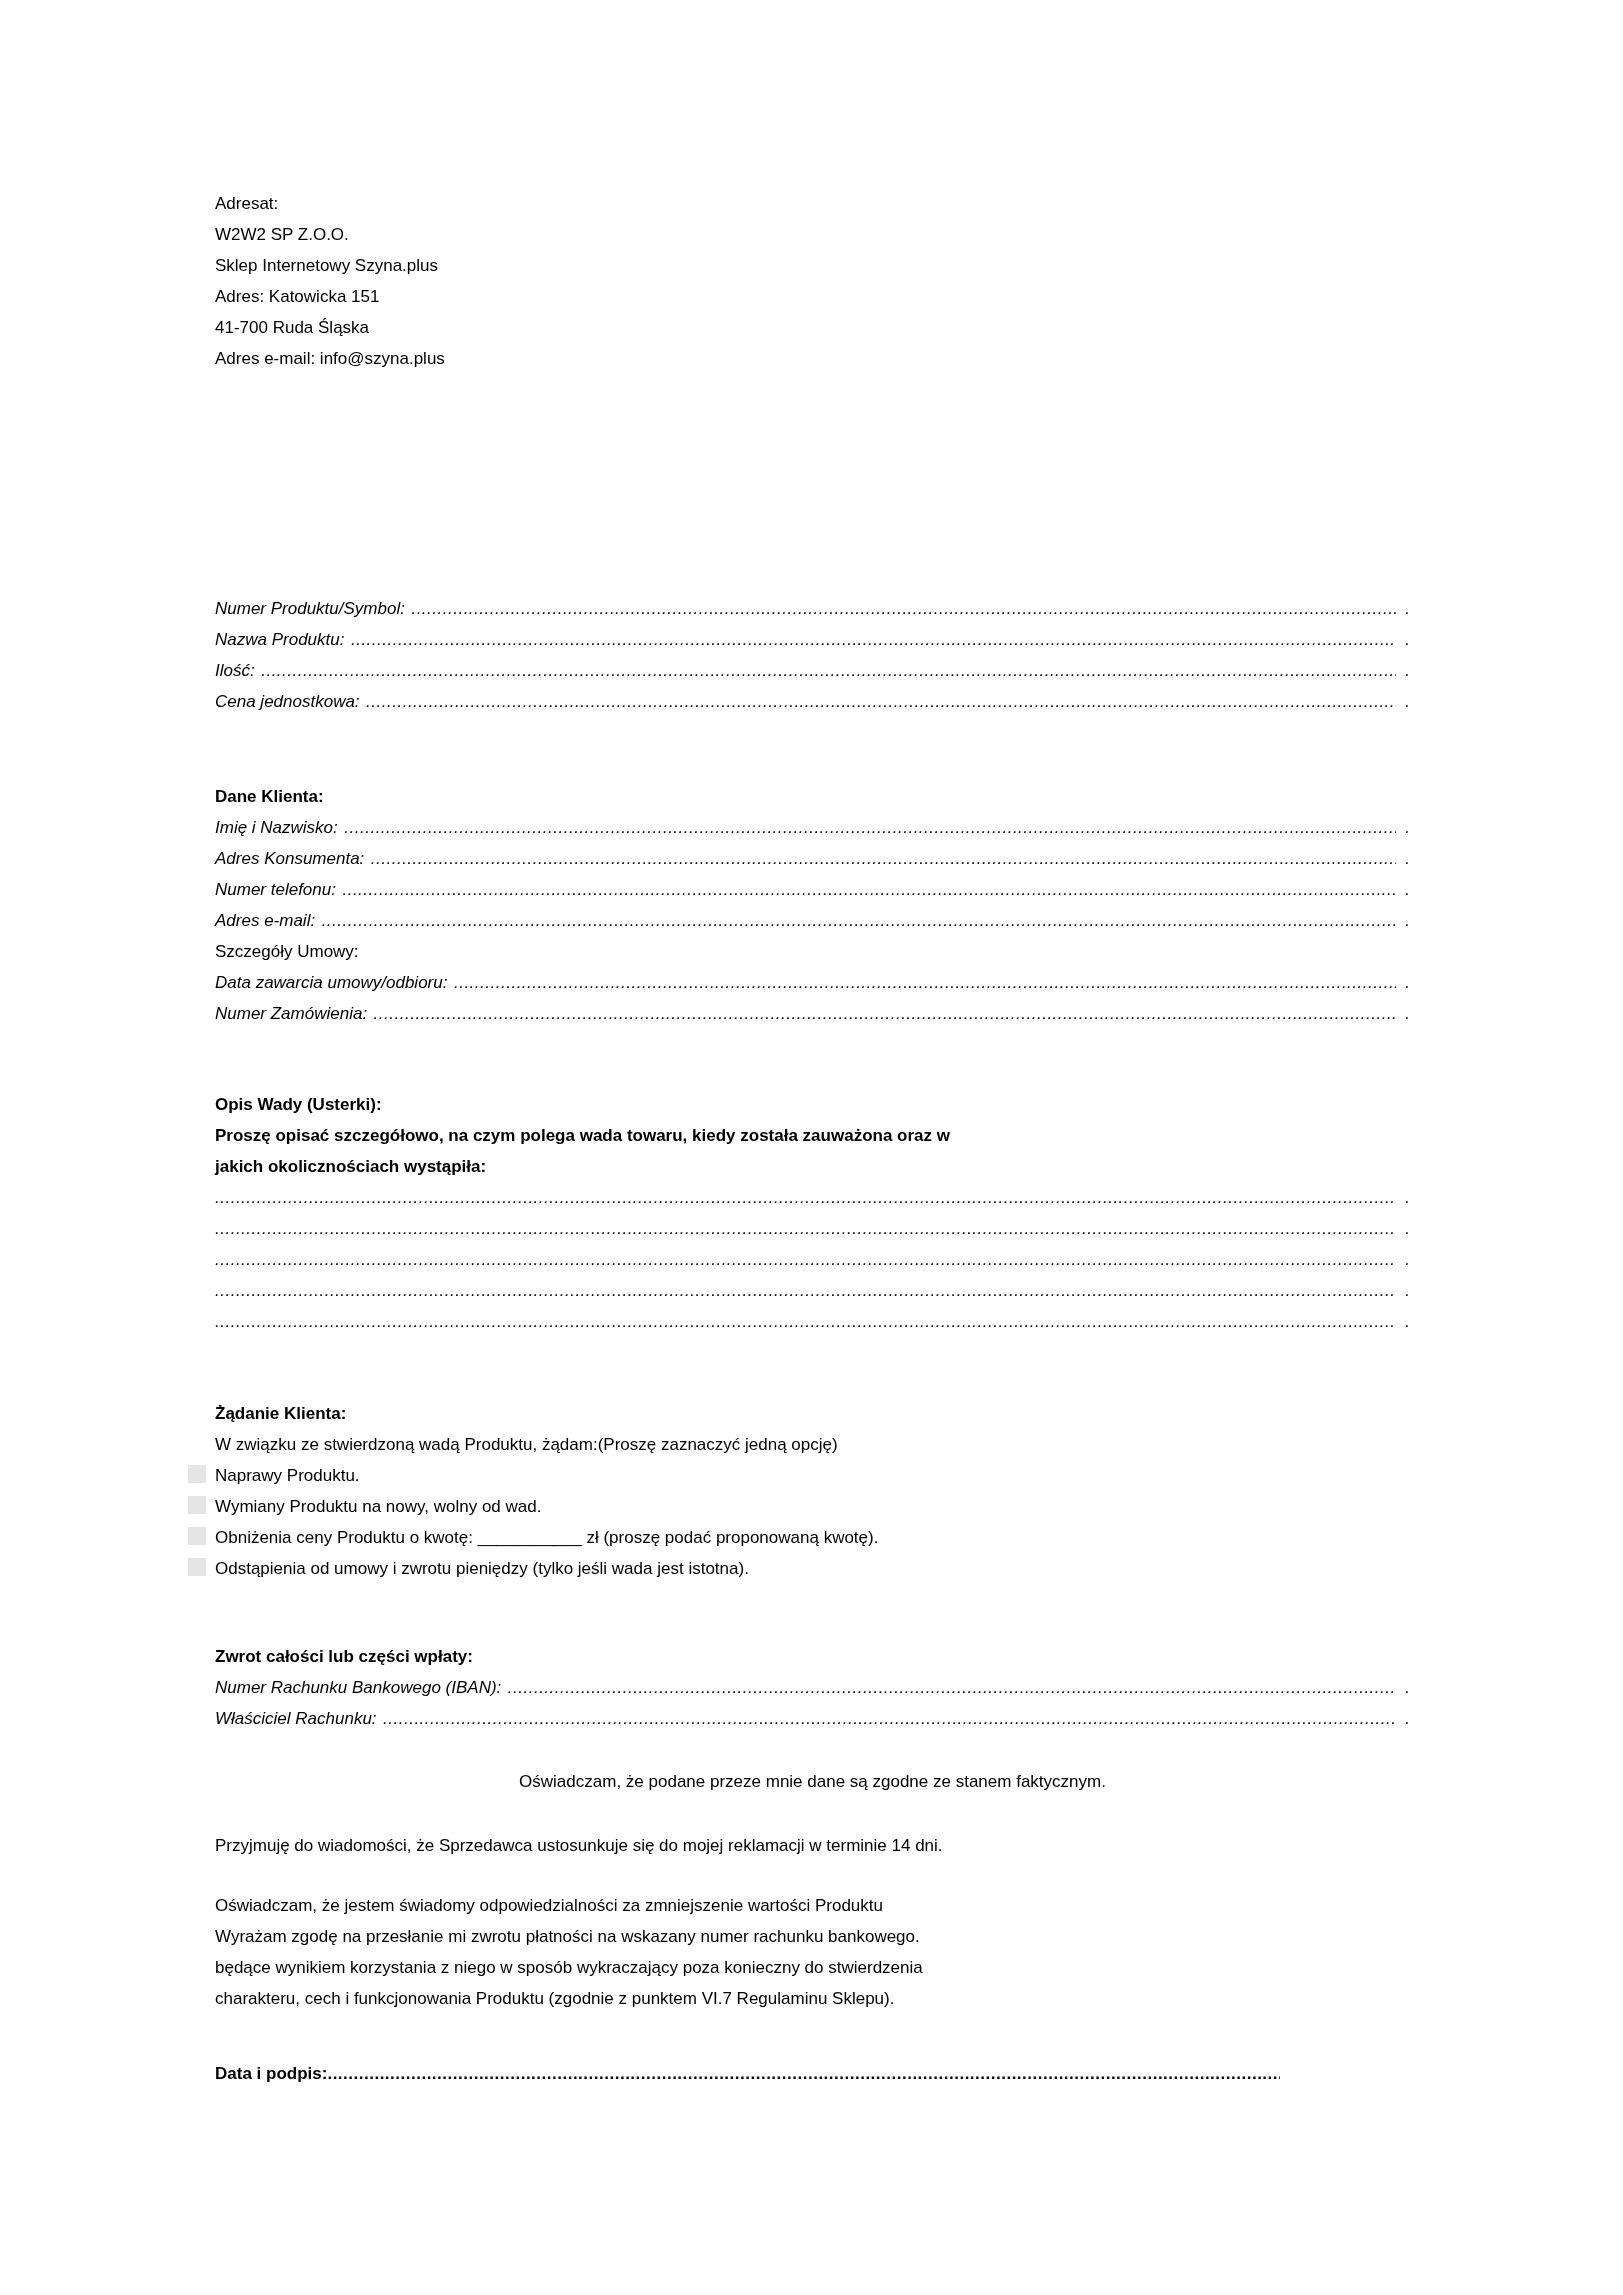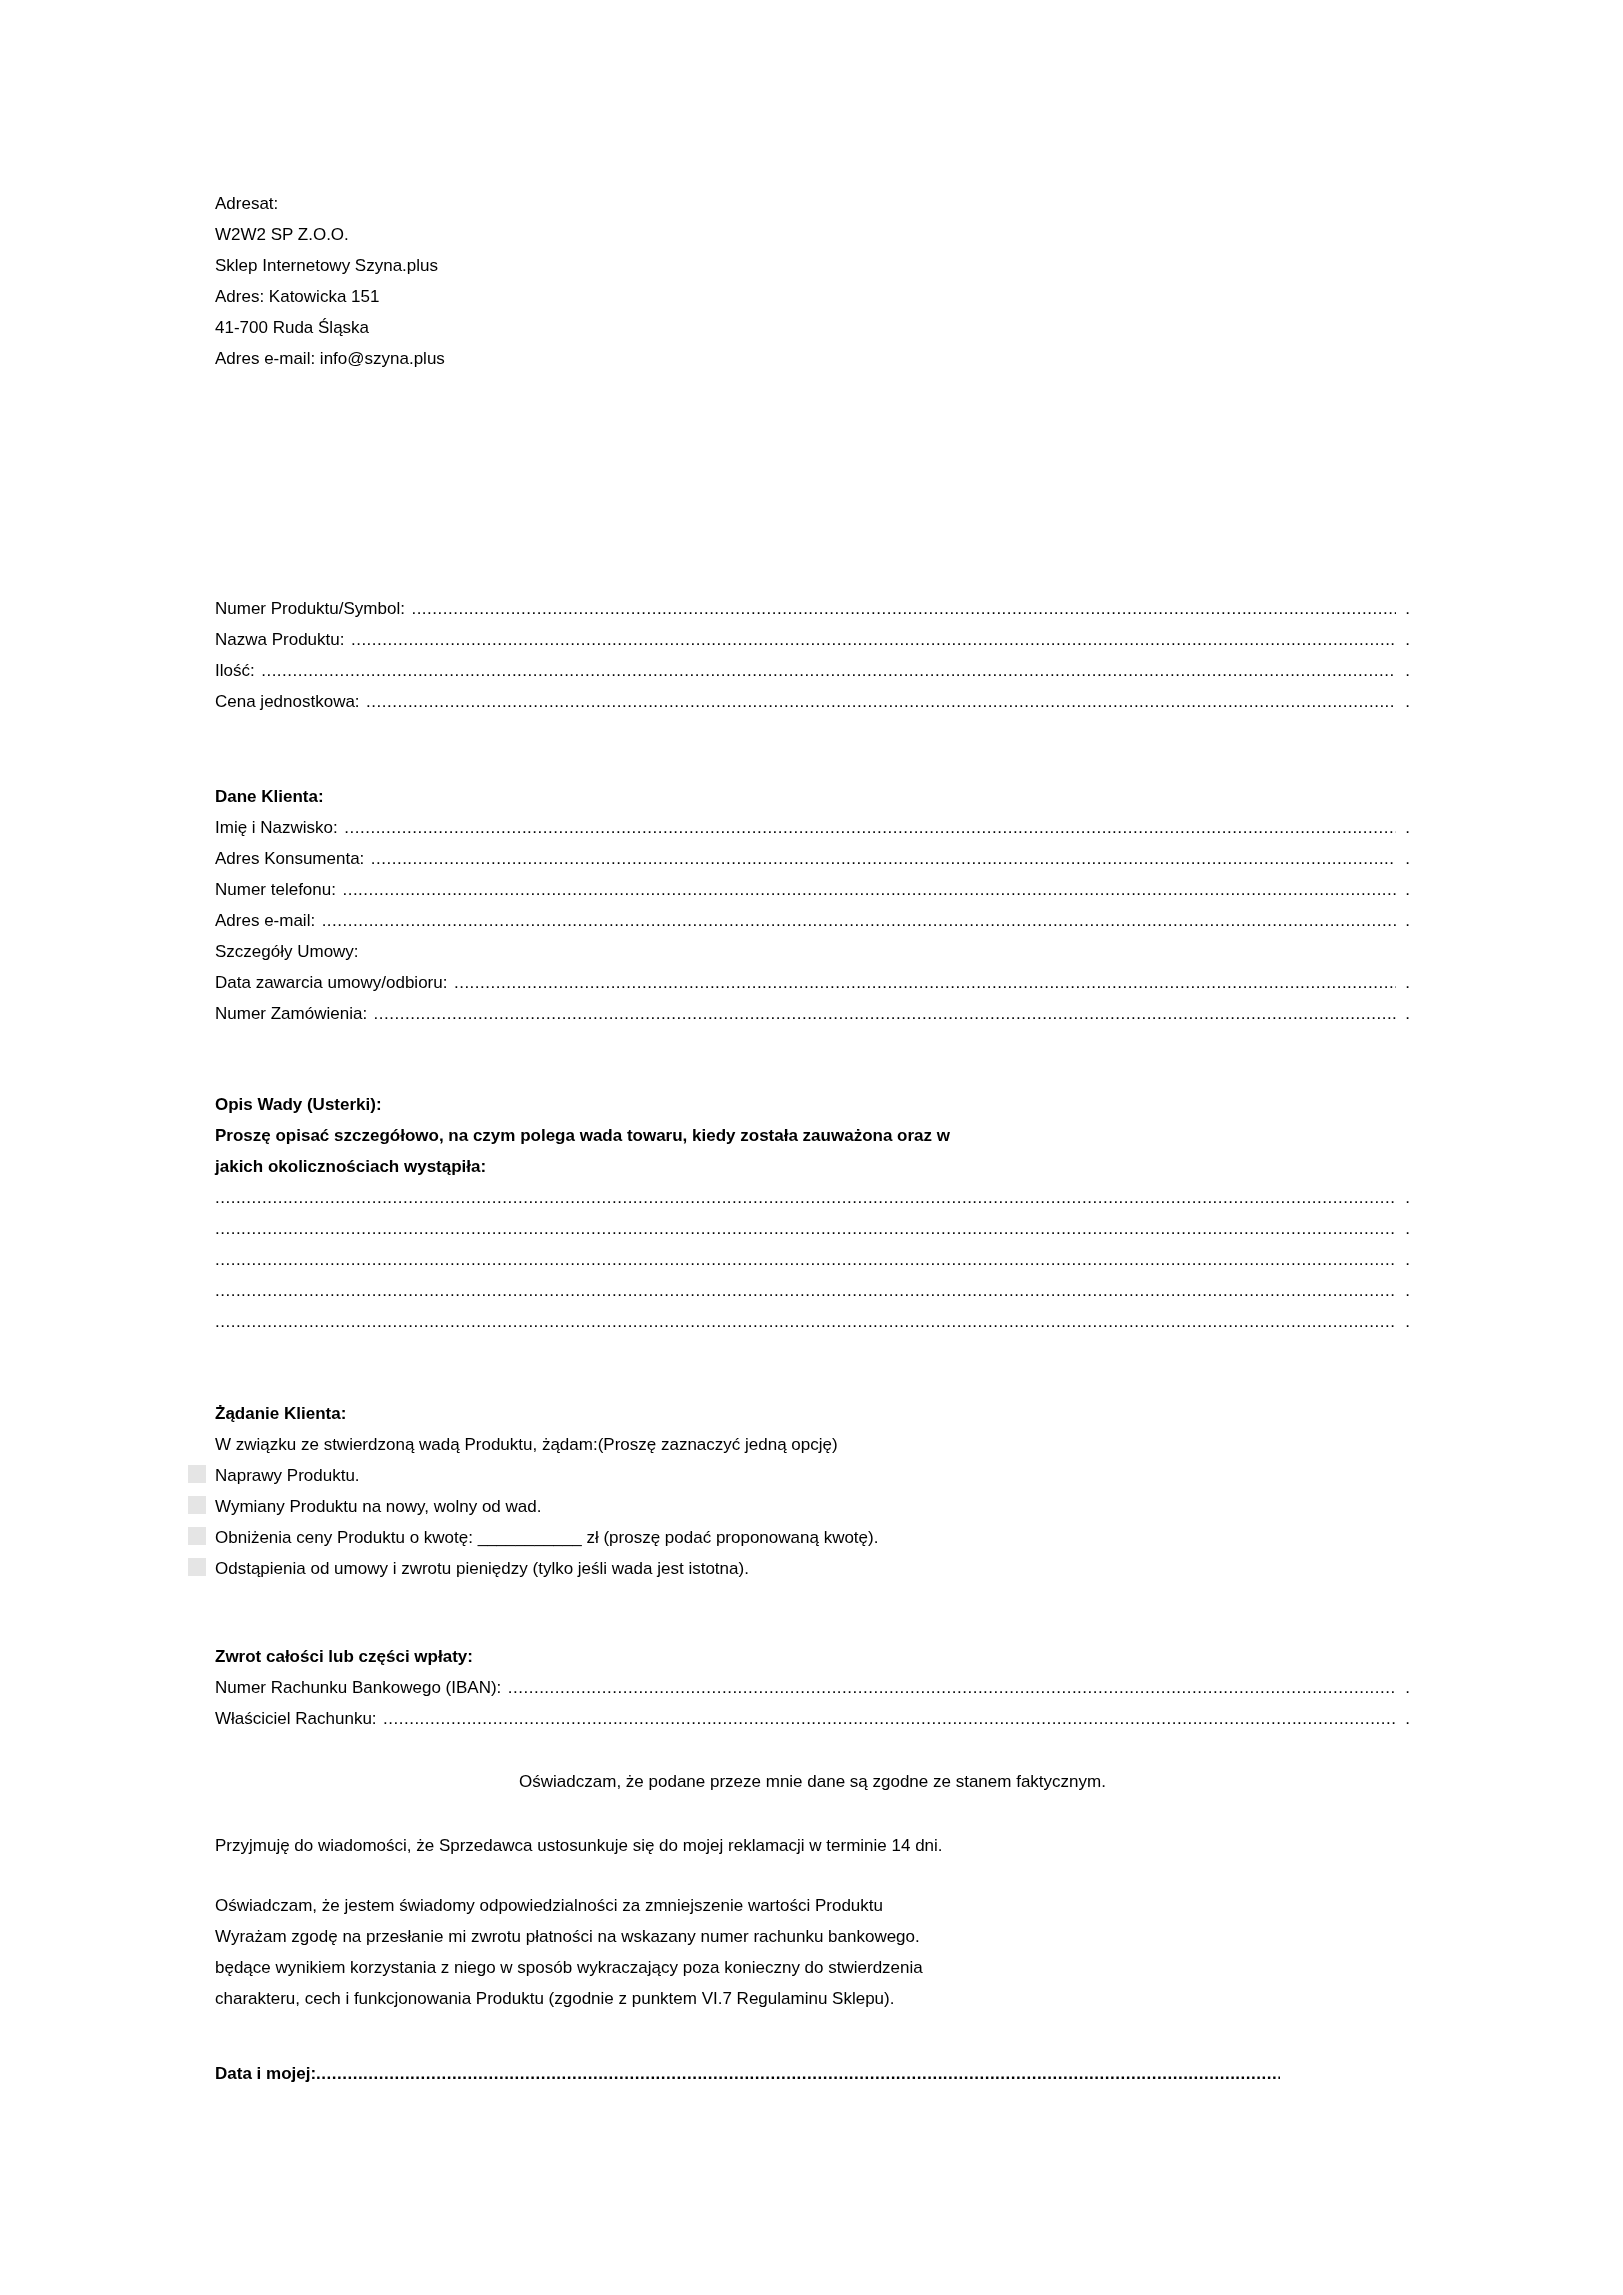--- a/index.html
+++ b/index.html
@@ -22,21 +22,21 @@
   .heading{font-weight:bold;}
   
   .field{display:flex;position:relative;}
   .field .label{flex:0 0 auto;padding-right:6.5px;}
   .dots{
     flex:1 1 auto;
     overflow:hidden;
     white-space:nowrap;
     letter-spacing:0.5px;
   }
-  .leader{position:relative;}
+  .leader{position:relative;font-style:italic;}
   .leader .dots{margin-right:14.4px;}
   .leader::after{content:".";position:absolute;right:0;top:0;}
   
   .dotline{display:flex;}
   
   .option{position:relative;}
   .checkbox{
     position:absolute;
     left:-27px;top:5.2px;
     width:18.3px;height:18.3px;
@@ -175,20 +175,20 @@
 
     <section class="sec-consent">
       <div class="line">Oświadczam, że jestem świadomy odpowiedzialności za zmniejszenie wartości Produktu</div>
       <div class="line">Wyrażam zgodę na przesłanie mi zwrotu płatności na wskazany numer rachunku bankowego.</div>
       <div class="line">będące wynikiem korzystania z niego w sposób wykraczający poza konieczny do stwierdzenia</div>
       <div class="line">charakteru, cech i funkcjonowania Produktu (zgodnie z punktem VI.7 Regulaminu Sklepu).</div>
     </section>
 
     <section class="sec-sign">
       <div class="line sig">
-        <span class="label">Data i mojej:</span>
+        <span class="label">Data i podpis:</span>
           <span class="dots">....................................................................................................................................................................................................................................................................</span>
       </div>
     </section>
 
   </div>
 </div>
 
 
 </body></html>

